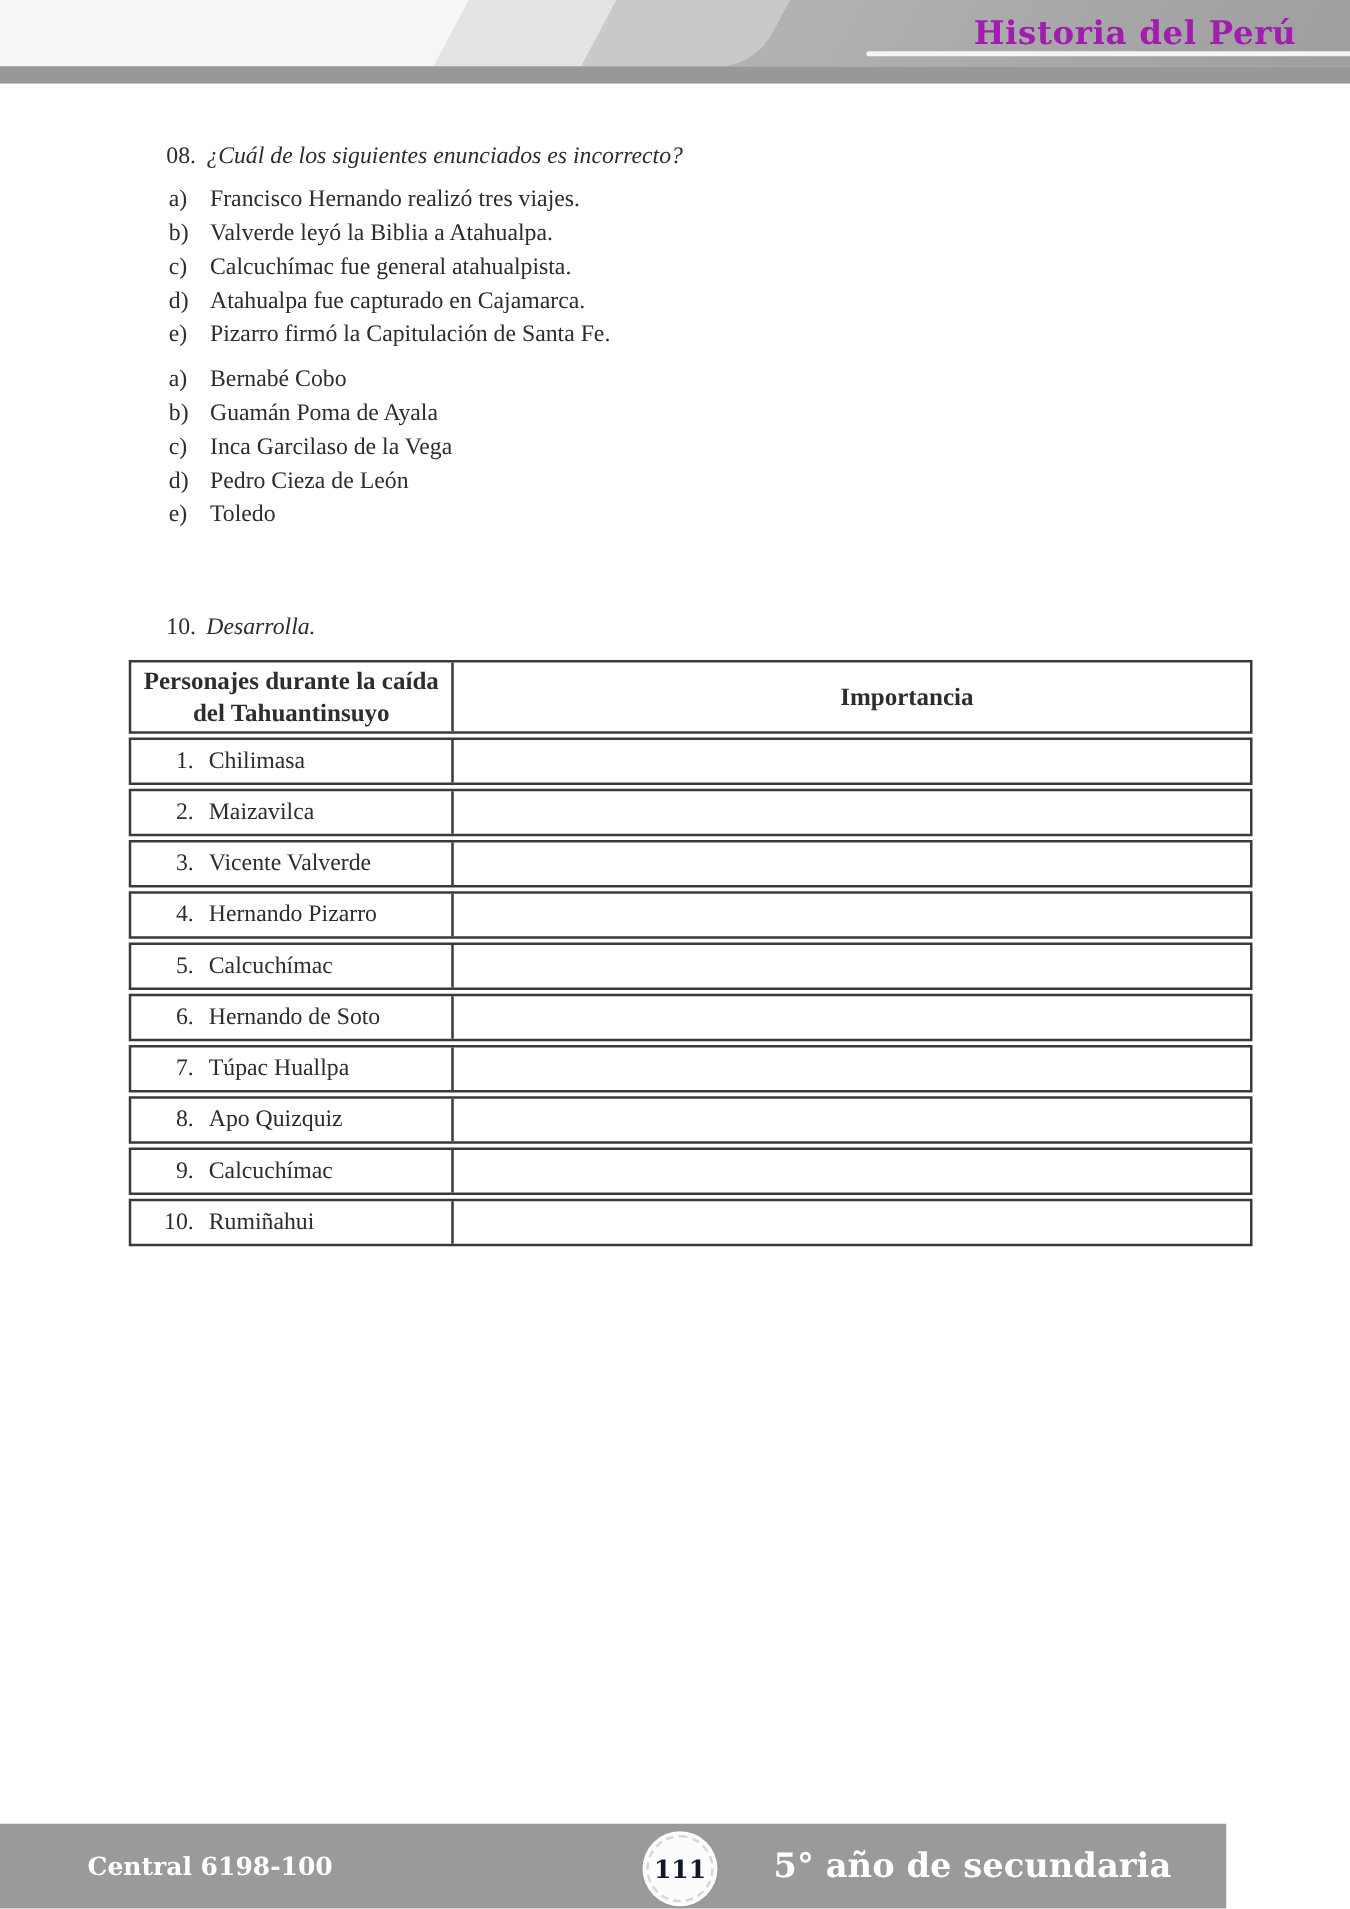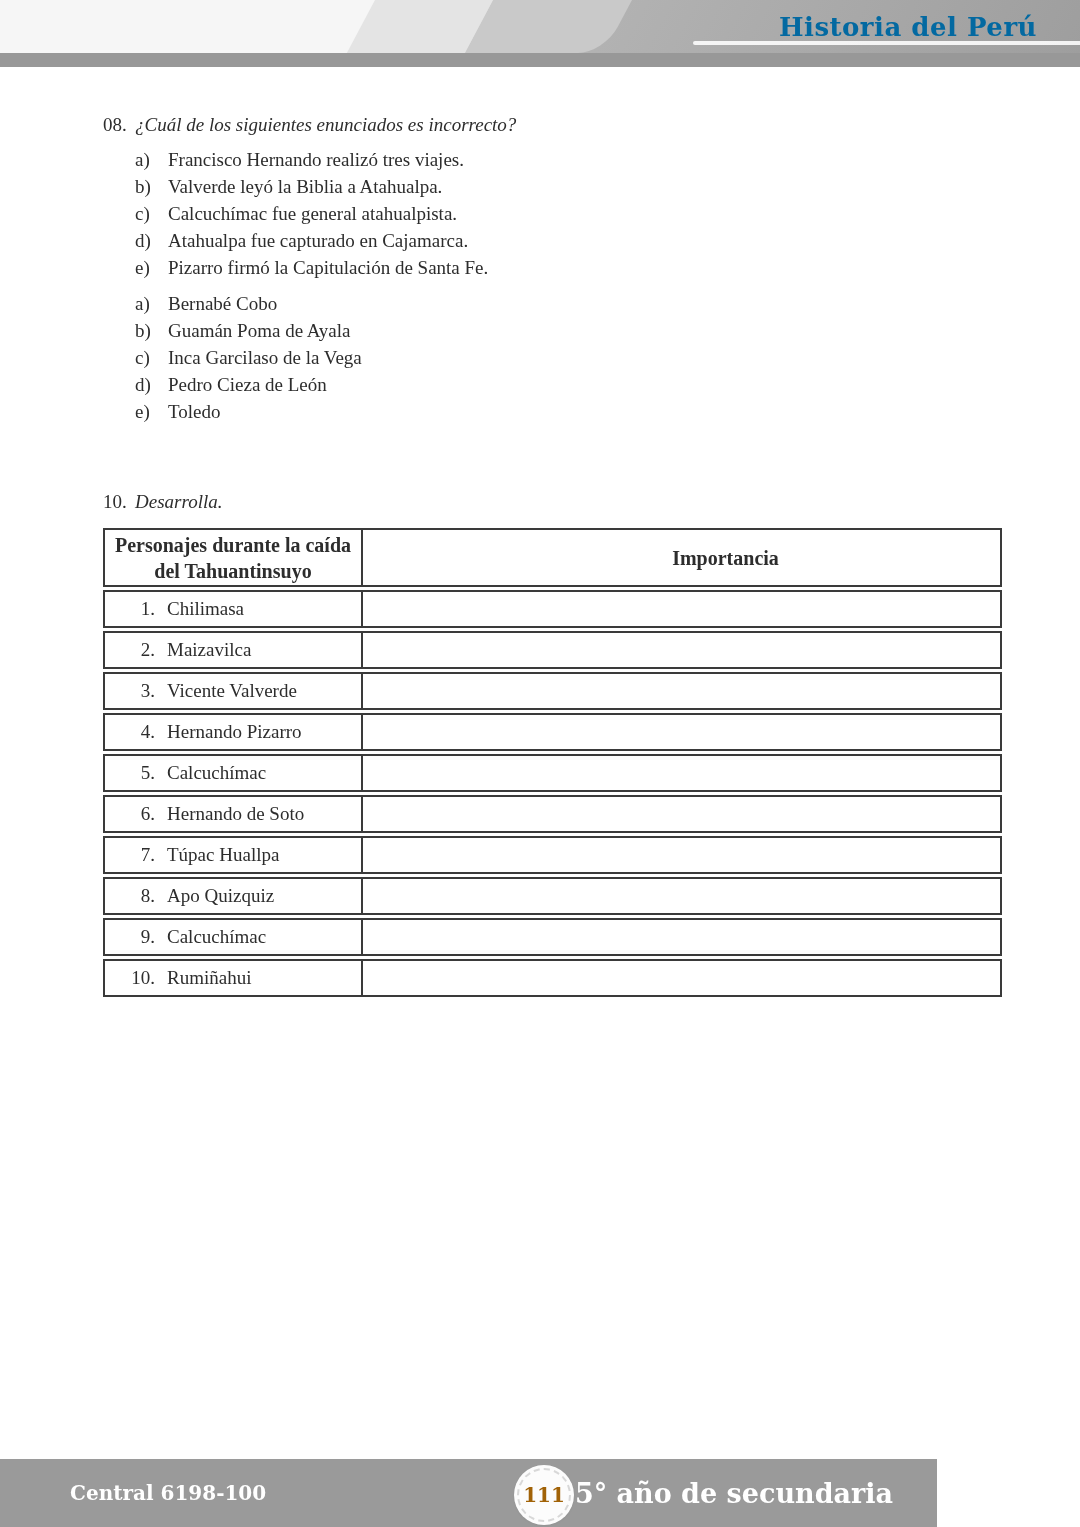--- a/index.html
+++ b/index.html
@@ -49,28 +49,28 @@
     width: 387px; height: 4px;
     background: rgba(255,255,255,0.88);
     border-radius: 2px 0 0 2px;
   }
   .hdr-title {
     position: absolute;
     top: 12px; right: 43px;
     font-family: "DejaVu Serif", serif;
     font-weight: bold;
     font-size: 26px;
-    color: #0369a1;
+    color: #a21caf;
     letter-spacing: 0.5px;
     white-space: nowrap;
   }
 
   
   .q { position: absolute; left: 103px; width: 900px; }
-  .q-line { display: flex; align-items: flex-start; font-size: 19px; line-height: 26px; }
+  .q-line { display: flex; align-items: flex-start; font-size: 19px; line-height: 26px; margin-left: 30px; }
   .q-num { flex: 0 0 32px; }
   .q-text { flex: 1; font-style: italic; }
   .q-text.justify { text-align: justify; font-size: 18px; max-width: 868px; }
   .opts { margin-left: 32px; }
   .opts-8 { margin-top: 8px; }
   .opts-9 { margin-top: 2px; }
   .opt { display: flex; align-items: flex-start; font-size: 19px; line-height: 27px; }
   .opt-letter { flex: 0 0 33px; }
   .opt-text { flex: 1; }
 
@@ -116,20 +116,21 @@
 
   
   .ftr {
     position: absolute;
     left: 0; top: 1459px;
     width: 937px; height: 68px;
     background: #9a9a9a;
     color: #ffffff;
     font-family: "DejaVu Serif", serif;
     font-weight: bold;
+    padding-left: 44px;
   }
   .ftr-left {
     position: absolute; left: 70px; top: 50%;
     transform: translateY(-50%);
     font-size: 20px;
     white-space: nowrap;
   }
   .ftr-right {
     position: absolute; right: 44px; top: 50%;
     transform: translateY(-50%);
@@ -140,21 +141,21 @@
     position: absolute;
     left: 517px; top: 9px;
     width: 50px; height: 50px;
     border-radius: 50%;
     background: #fcfcfc;
     border: 2px dashed #d8d8d8;
     box-shadow: 0 0 0 3px #fcfcfc, 0 1px 4px rgba(0,0,0,0.25);
     display: flex; align-items: center; justify-content: center;
   }
   .badge-num {
-    color: #a16207;
+    color: #0f172a;
     font-size: 20px;
     font-weight: bold;
     font-family: "DejaVu Serif", serif;
   }
 </style>
 </head>
 <body>
 
 <div class="page">
 

